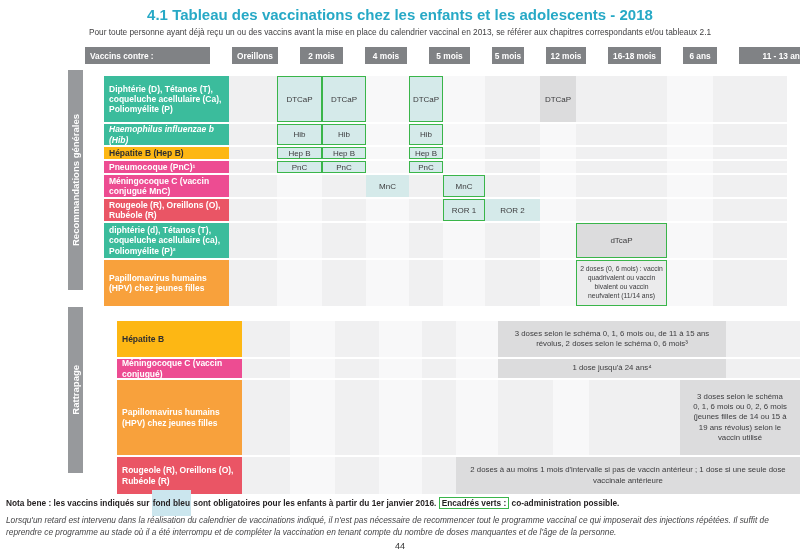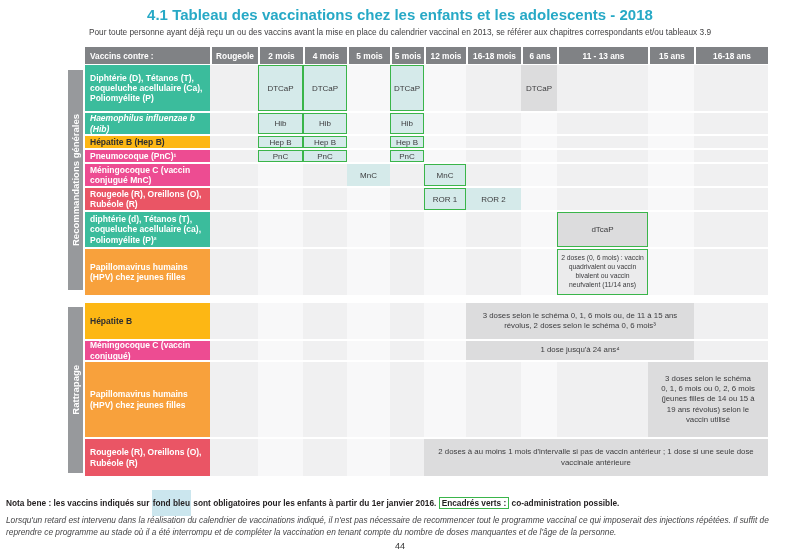--- a/index.html
+++ b/index.html
@@ -15,29 +15,29 @@
   .sidebar { position:absolute; left:68px; width:15px; background:#97999C;
              display:flex; align-items:center; justify-content:center; }
   .sidebar span { writing-mode:vertical-rl; transform:rotate(180deg); color:#fff;
                   font-weight:bold; font-size:9.5px; white-space:nowrap; }
   .sidebar1 { top:70px; height:220px; }
   .sidebar2 { top:307px; height:166px; }
 
   
   .grid12 { display:grid;
     grid-template-columns:125px 48px 45px 44px 43px 34px 42px 55px 36px 91px 46px 74px; }
-  .thead { position:absolute; left:85px; top:47px; width:683px; height:17px; }
+  .thead { position:absolute; left:85px; top:47px; width:683px; height:17px;gap:20px; }
   .th { background:#808285; color:#fff; font-weight:bold; font-size:8.3px;
         display:flex; align-items:center; justify-content:center; white-space:nowrap; }
   .th + .th { border-left:2px solid #fff; }
   .th.first { justify-content:flex-start; padding-left:5px; }
 
   .sec { position:absolute; left:85px; width:683px; }
-  .sec1 { top:65px; }
-  .sec2 { top:303px; }
+  .sec1 { top:76px;margin-left:19px; }
+  .sec2 { top:321px;margin-left:32px; }
   .row { margin-bottom:2px; position:relative;
     background:linear-gradient(90deg,
       #ffffff 0 125px,
       #f0f0f1 125px 173px, #f8f8f9 173px 218px,
       #f0f0f1 218px 262px, #f8f8f9 262px 305px,
       #f0f0f1 305px 339px, #f8f8f9 339px 381px,
       #f0f0f1 381px 436px, #f8f8f9 436px 472px,
       #f0f0f1 472px 563px, #f8f8f9 563px 609px,
       #f0f0f1 609px 683px); }
   .hA{height:46px}.hB{height:21px}.hC{height:12px}.hD{height:12px}
@@ -74,32 +74,32 @@
                 font-size:8.3px; font-style:italic; color:#454547; line-height:1.5; }
   .pagenum { position:absolute; top:541px; left:0; width:100%; text-align:center;
              font-size:9px; color:#333; }
 </style>
 </head>
 <body>
 
 <div class="page">
 
   <div class="title">4.1 Tableau des vaccinations chez les enfants et les adolescents - 2018</div>
-  <div class="subtitle">Pour toute personne ayant déjà reçu un ou des vaccins avant la mise en place du calendrier vaccinal en 2013, se référer aux chapitres correspondants et/ou tableaux 3.9</div>
+  <div class="subtitle">Pour toute personne ayant déjà reçu un ou des vaccins avant la mise en place du calendrier vaccinal en 2013, se référer aux chapitres correspondants et/ou tableaux 2.1</div>
 
   <div class="sidebar sidebar1">
     <span>Recommandations générales</span>
   </div>
   <div class="sidebar sidebar2">
     <span>Rattrapage</span>
   </div>
 
   <div class="thead grid12">
     <div class="th first">Vaccins contre :</div>
-    <div class="th">Rougeole</div>
+    <div class="th">Oreillons</div>
     <div class="th">2 mois</div>
     <div class="th">4 mois</div>
     <div class="th">5 mois</div>
     <div class="th">5 mois</div>
     <div class="th">12 mois</div>
     <div class="th">16-18 mois</div>
     <div class="th">6 ans</div>
     <div class="th">11 - 13 ans</div>
     <div class="th">15 ans</div>
     <div class="th">16-18 ans</div>

